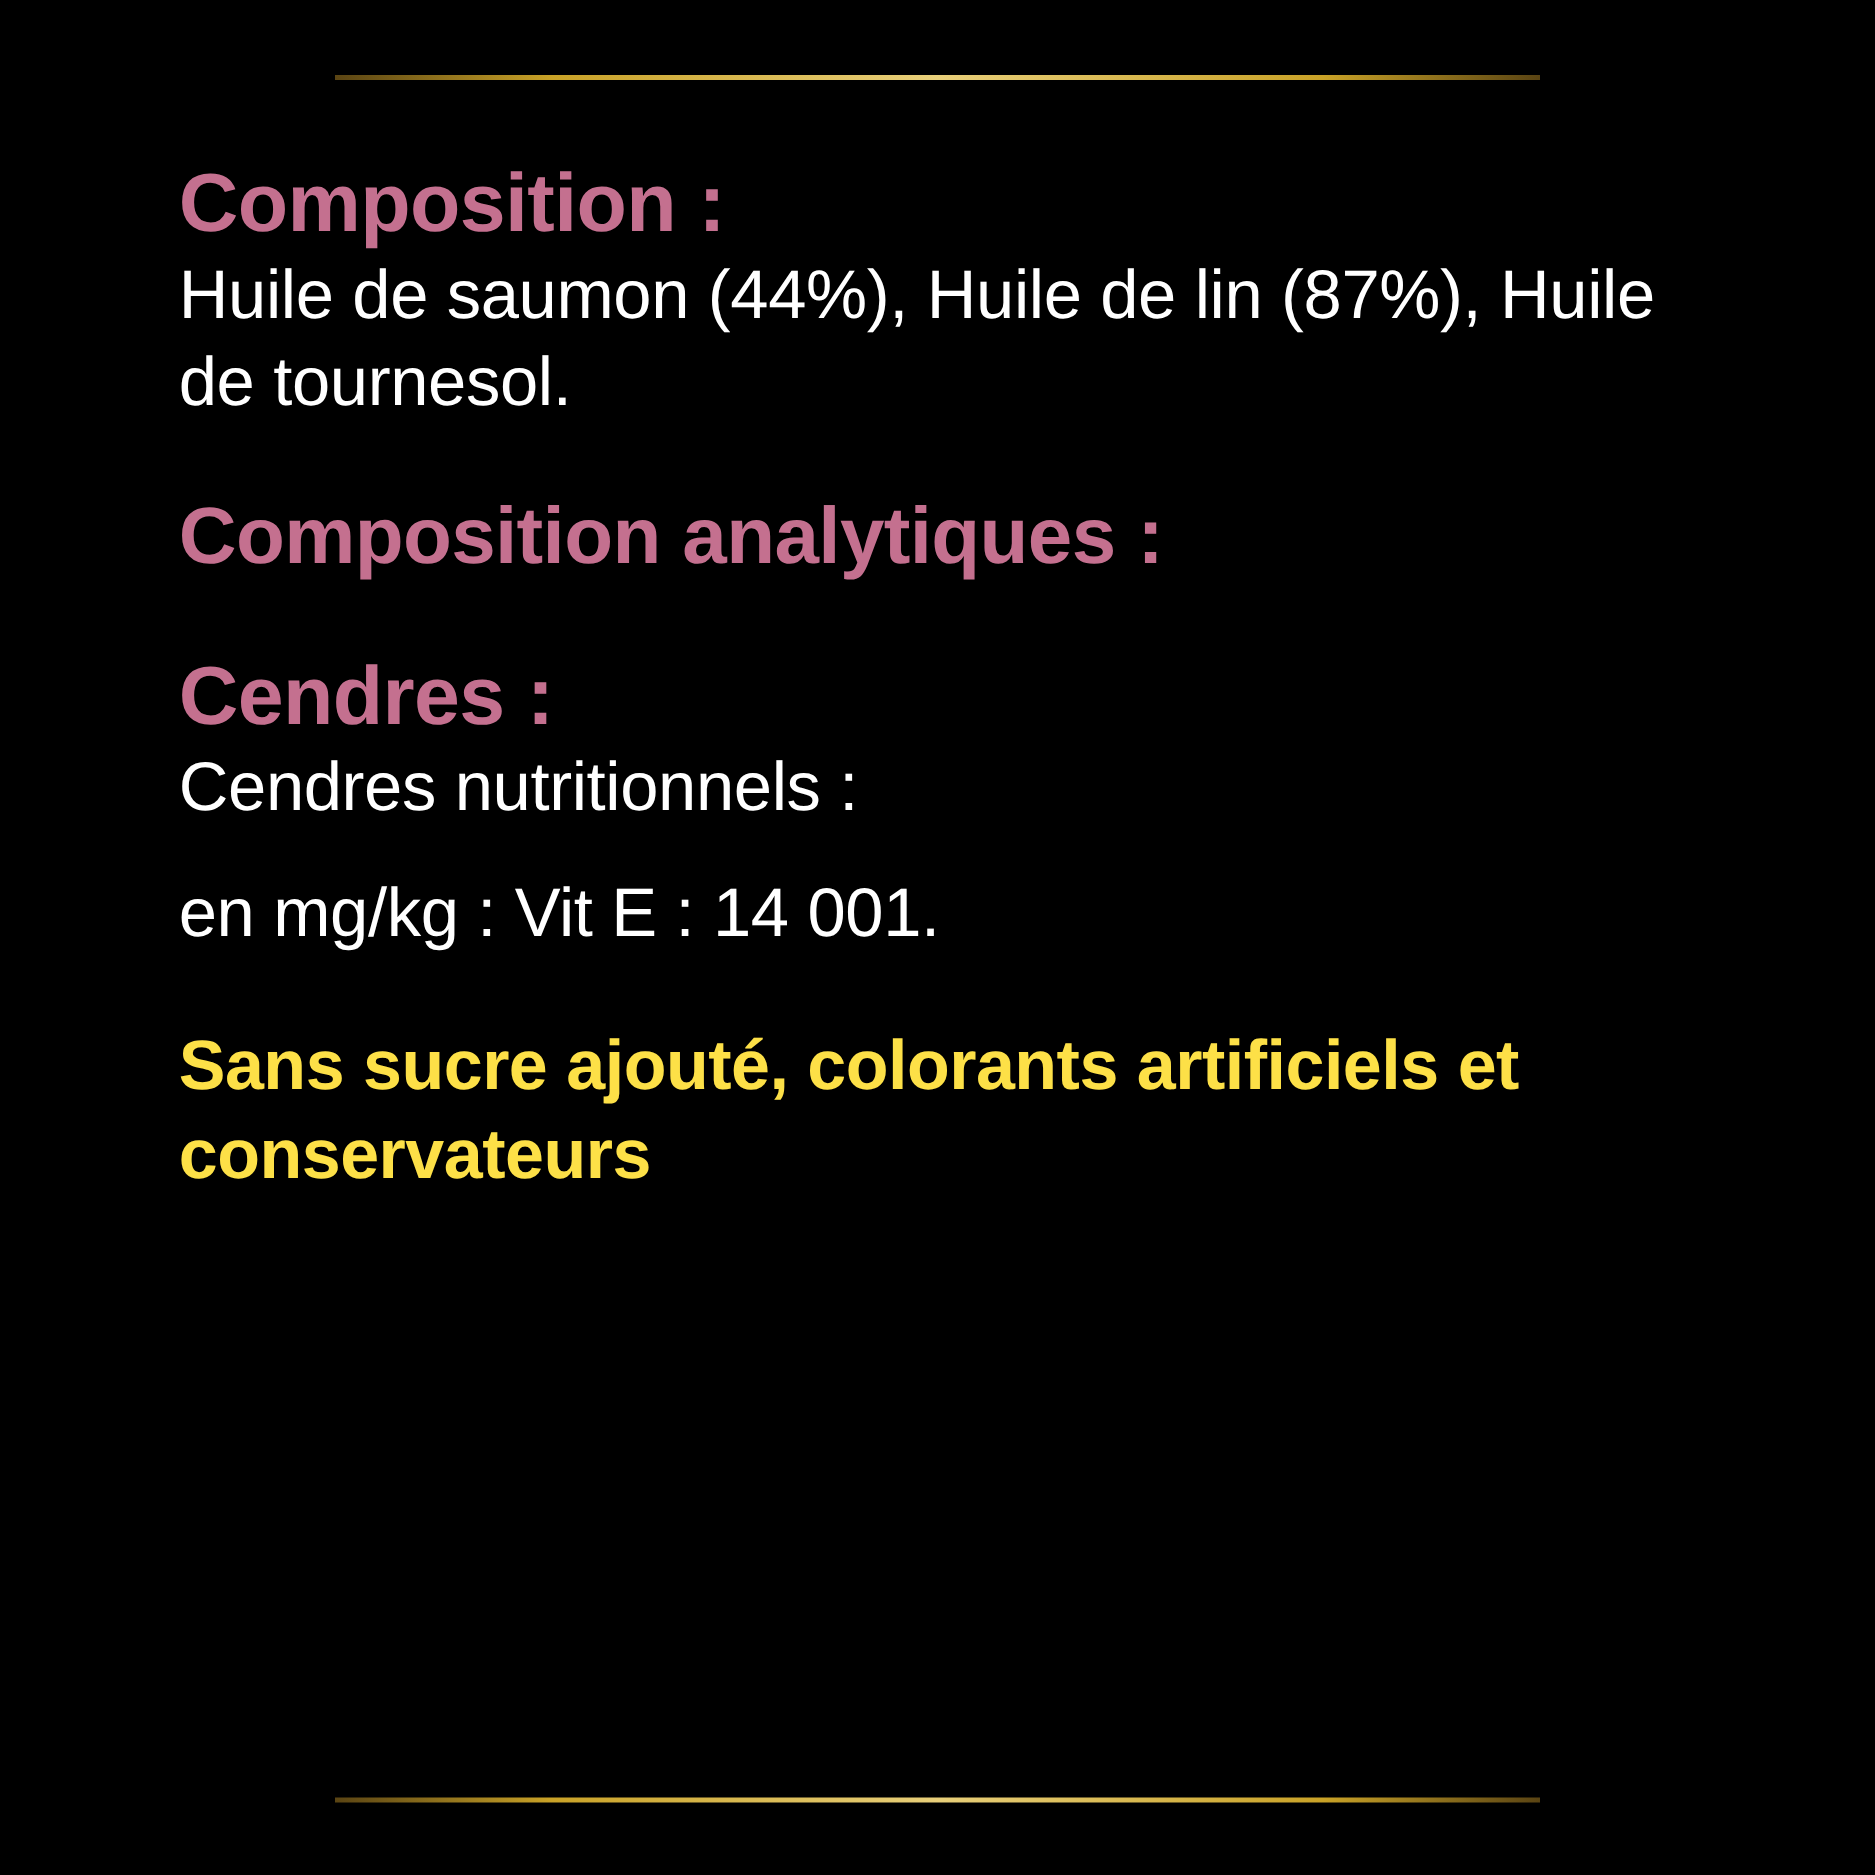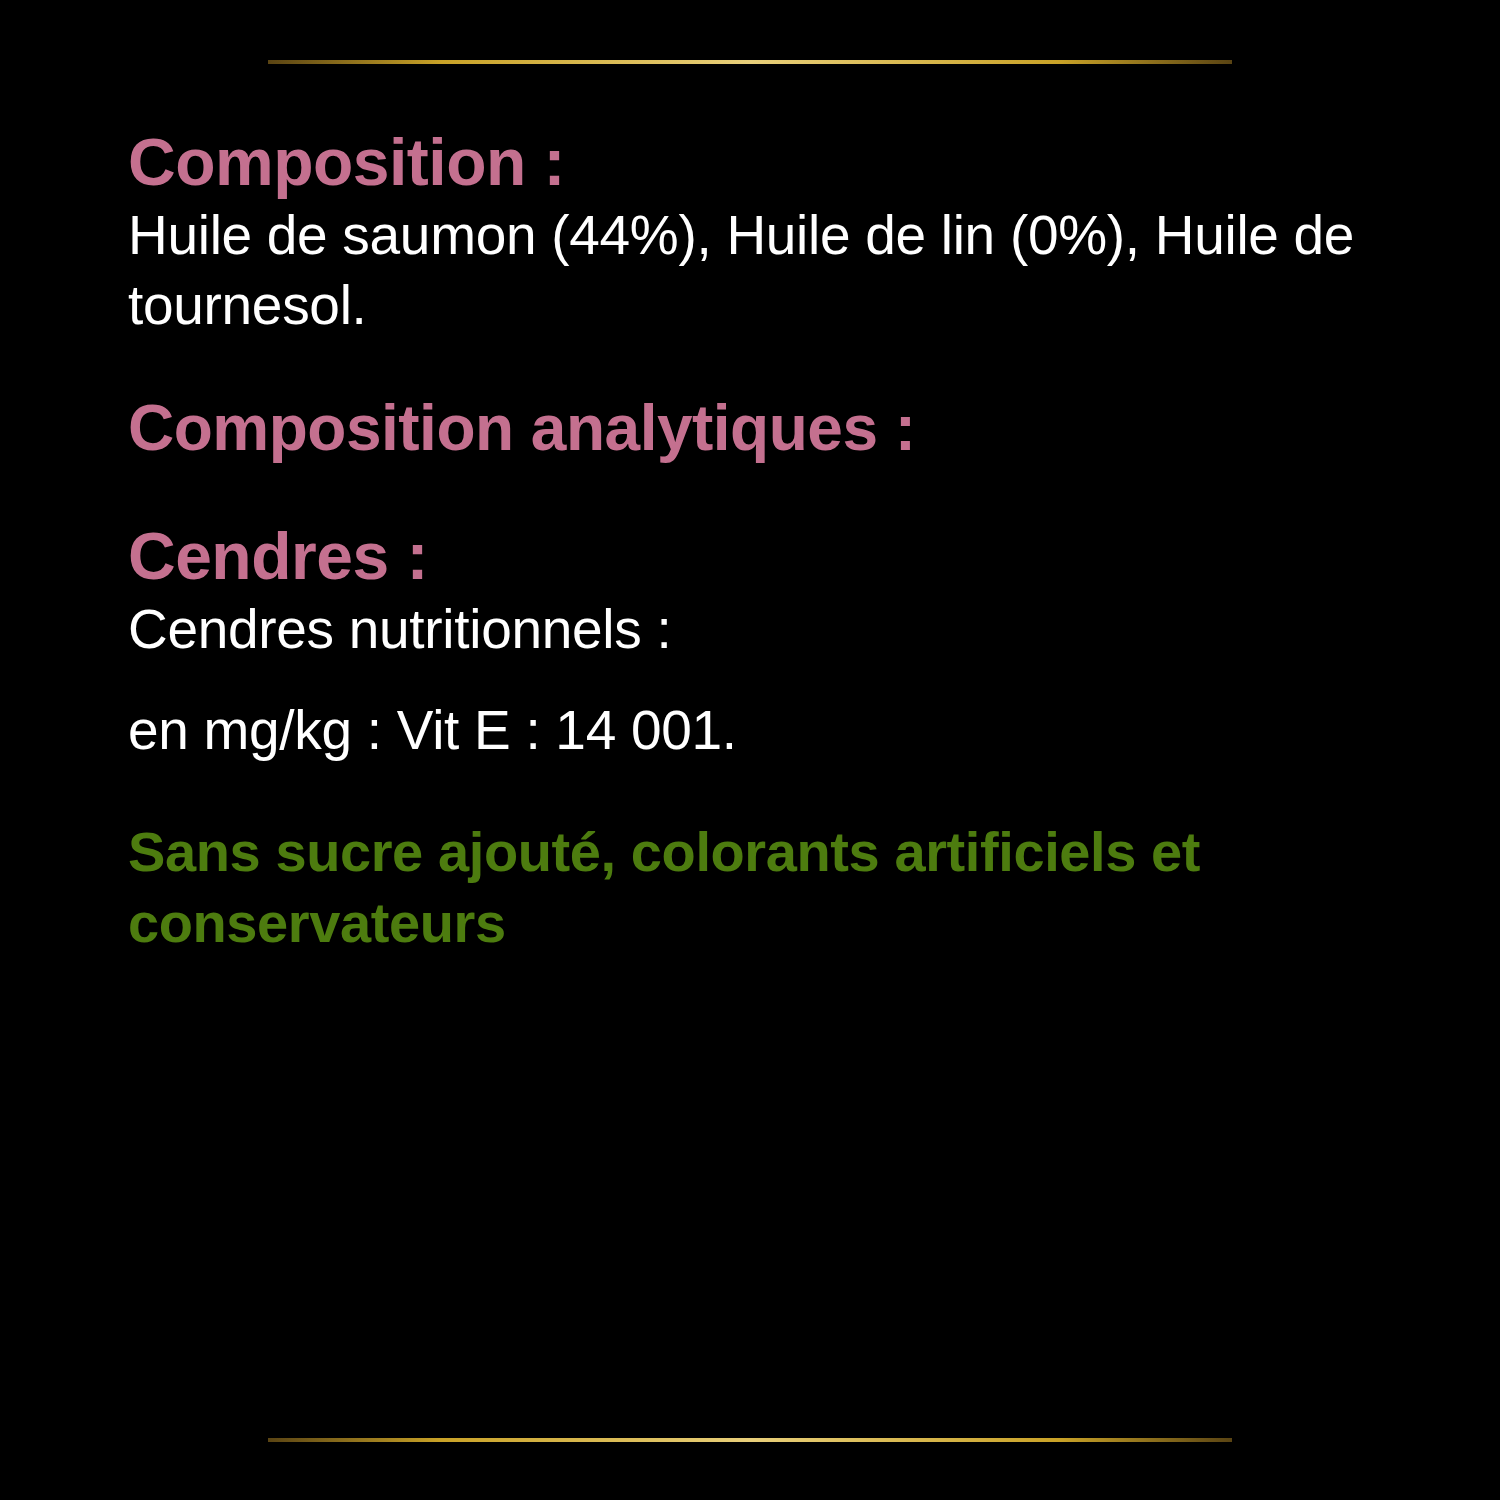--- a/index.html
+++ b/index.html
@@ -25,21 +25,21 @@
     left: 268px;
     width: 964px;
     height: 4px;
     background: linear-gradient(to right, #5a4413 0%, #c9a227 18%, #e8cf7a 50%, #c9a227 82%, #5a4413 100%);
   }
   .rule-top { top: 60px; }
   .rule-bottom { top: 1438px; }
 
   .content {
     position: absolute;
-    left: 128px;
+    left: 143px;
     top: 126px;
     width: 1250px;
   }
 
   .heading {
     color: #c4708f;
     font-size: 66px;
     font-weight: bold;
     line-height: 1.12;
     letter-spacing: -0.5px;
@@ -55,40 +55,40 @@
   }
   .block-composition { margin-bottom: 0; }
   .gap-1 { height: 52px; }
   .gap-2 { height: 56px; }
   .gap-3 { height: 30px; }
   .gap-4 { height: 52px; }
 
   .heading-analytiques { font-size: 64px; }
 
   .footer-note {
-    color: #4d7c0f;
+    color: #fde047;
     font-size: 56px;
     font-weight: bold;
     line-height: 1.26;
     letter-spacing: -0.4px;
     margin: 0;
   }
 </style>
 </head>
 <body>
 
 <div class="page">
 
   <div class="rule rule-top"></div>
 
   <div class="content">
 
     <div class="block-composition">
       <p class="heading">Composition :</p>
-      <p class="body-text">Huile de saumon (44%), Huile de lin (0%), Huile de tournesol.</p>
+      <p class="body-text">Huile de saumon (44%), Huile de lin (87%), Huile de tournesol.</p>
     </div>
 
     <div class="gap-1"></div>
 
     <div>
       <p class="heading heading-analytiques">Composition analytiques :</p>
     </div>
 
     <div class="gap-2"></div>
 

